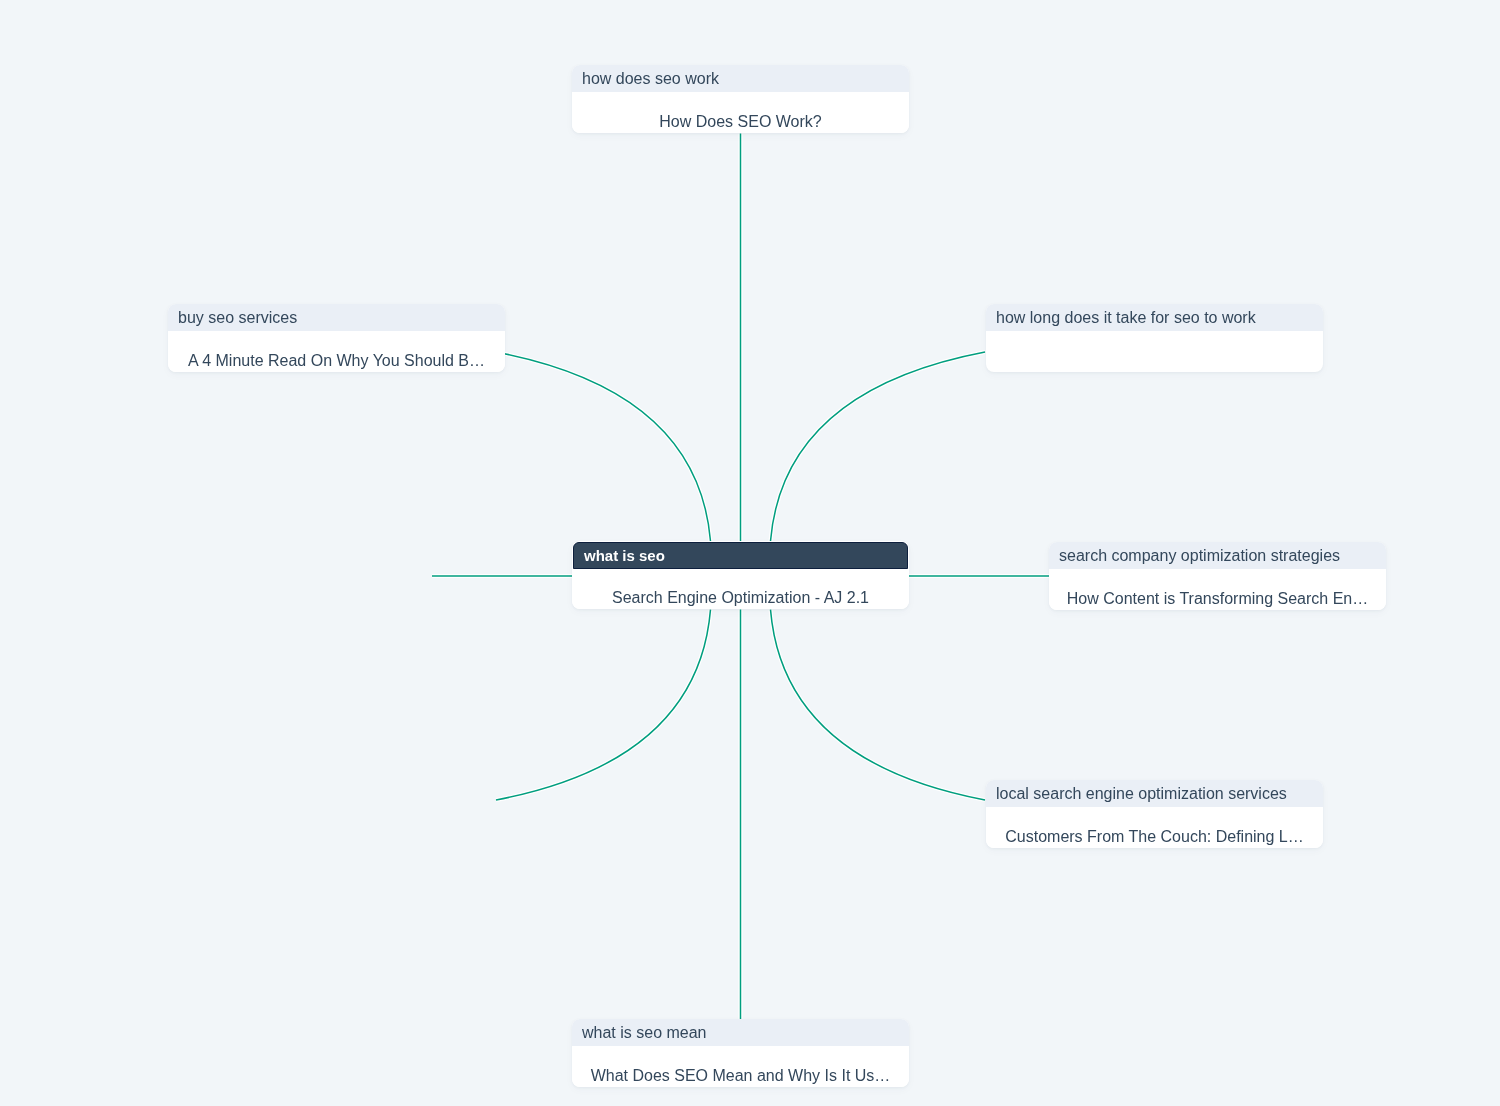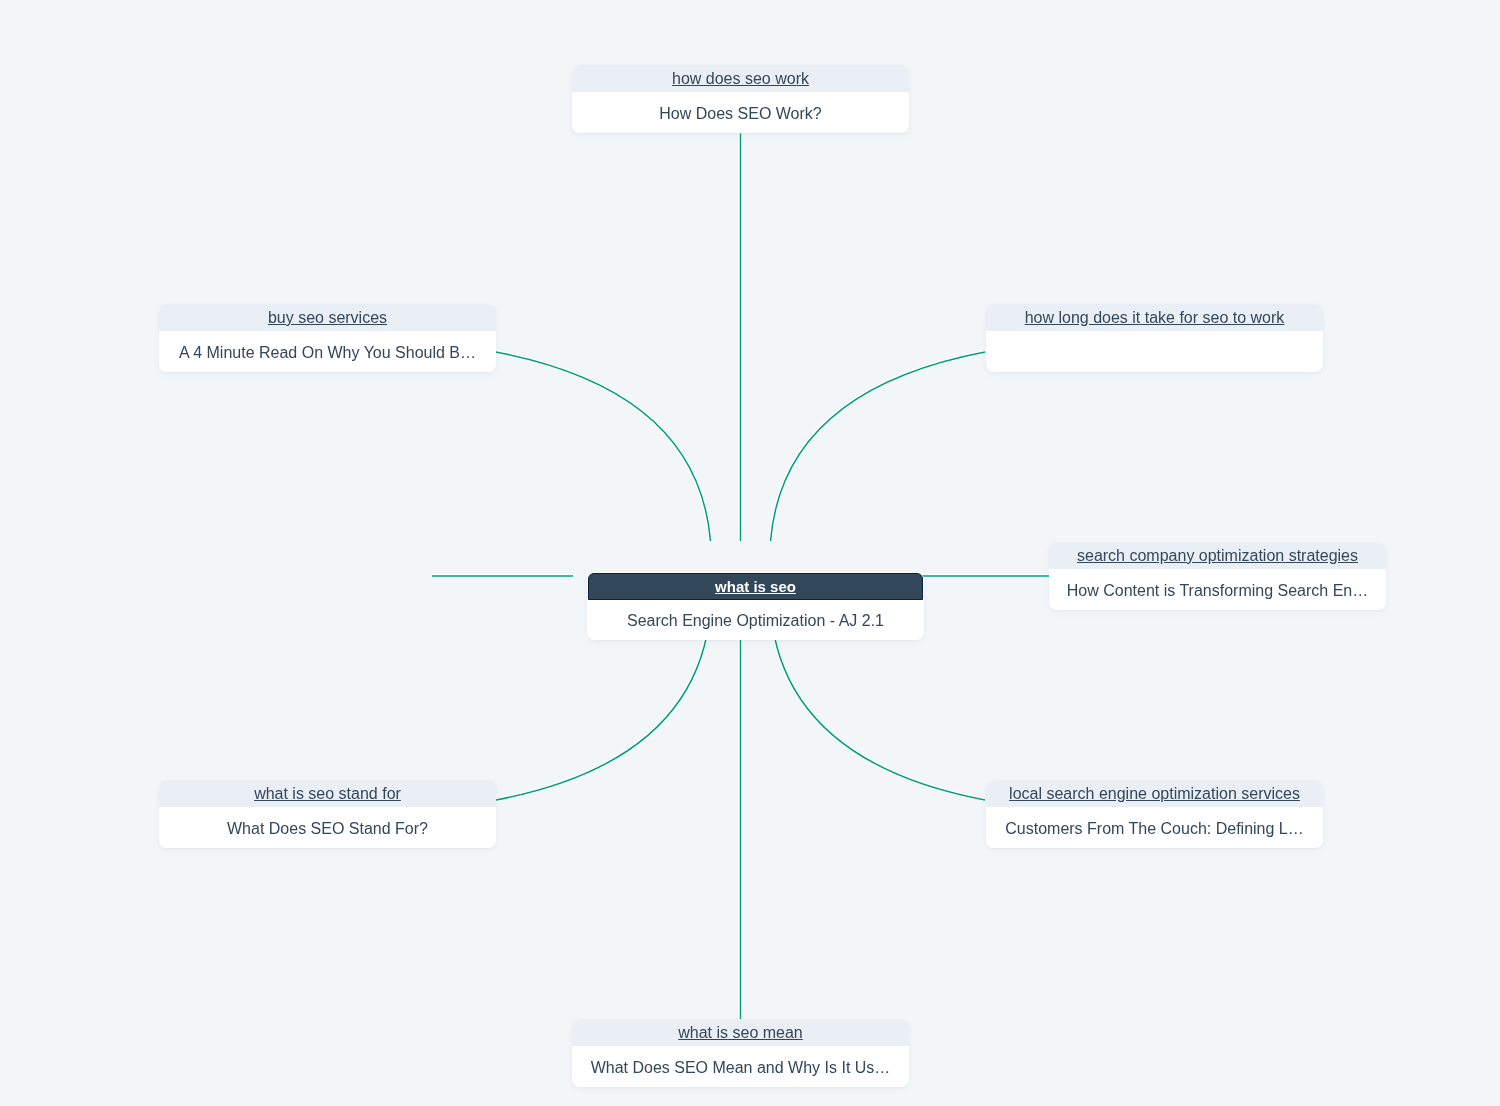--- a/index.html
+++ b/index.html
@@ -15,43 +15,41 @@
   .node {
     position:absolute;
     width:337px; height:68px;
     border-radius:8px;
     background:#ffffff;
     box-shadow:0 1px 3px rgba(45,62,80,0.05), 0 3px 8px rgba(45,62,80,0.03);
   }
   .node .kw {
     will-change:transform;
     height:27px; line-height:27px;
-    text-align:center;
     font-size:16px;
     color:#33475b;
     background:#eaeff6;
     white-space:nowrap;
     overflow:hidden;
     text-overflow:ellipsis;
     padding:0 10px;
     border-radius:8px 8px 0 0;
     box-sizing:border-box;
-    text-decoration:underline;
   }
   .node .title {
     will-change:transform;
     height:41px; line-height:41px;
     text-align:center;
     font-size:16px;
     color:#33475b;
     background:#ffffff;
     white-space:nowrap;
     overflow:hidden;
     text-overflow:ellipsis;
-    padding:1px 15px;
+    padding:9px 15px;
     border-radius:0 0 8px 8px;
     box-sizing:border-box;
   }
   .node.center { z-index:5; }
   .node.center .kw {
     position:absolute;
     left:1px; top:1px; width:335px;
     height:27px; line-height:25px;
     background:#33475b;
     color:#ffffff;
@@ -93,48 +91,44 @@
       <path d="M496 800 C609.4 778.3 700.7 725.9 710.5 609.6"></path>
       <path d="M985 800 C871.6 778.3 780.3 725.9 770.5 609.6"></path>
     </g>
   </svg>
 
   <div class="node" style="left:572px;top:65.3px;">
     <div class="kw">how does seo work</div>
     <div class="title">How Does SEO Work?</div>
   </div>
 
-  <div class="node" style="left:159px;top:303.7px;">
+  <div class="node" style="left:168px;top:303.7px;">
     <div class="kw">buy seo services</div>
     <div class="title">A 4 Minute Read On Why You Should B…</div>
   </div>
 
   <div class="node" style="left:986px;top:303.7px;">
     <div class="kw">how long does it take for seo to work</div>
   </div>
 
 
   <div class="node" style="left:1049px;top:541.6px;">
     <div class="kw">search company optimization strategies</div>
     <div class="title">How Content is Transforming Search En…</div>
   </div>
 
-  <div class="node" style="left:159px;top:779.8px;">
-    <div class="kw">what is seo stand for</div>
-    <div class="title">What Does SEO Stand For?</div>
-  </div>
 
   <div class="node" style="left:986px;top:779.8px;">
     <div class="kw">local search engine optimization services</div>
     <div class="title">Customers From The Couch: Defining L…</div>
   </div>
 
   <div class="node" style="left:572px;top:1018.6px;">
     <div class="kw">what is seo mean</div>
     <div class="title">What Does SEO Mean and Why Is It Us…</div>
   </div>
 
-  <div class="node center" style="left:587px;top:540.9px;margin-top:31px;">
+  <div class="node center" style="left:572px;top:540.9px;">
     <div class="kw">what is seo</div>
     <div class="title">Search Engine Optimization - AJ 2.1</div>
   </div>
 
 </div>
 
 </body></html>

